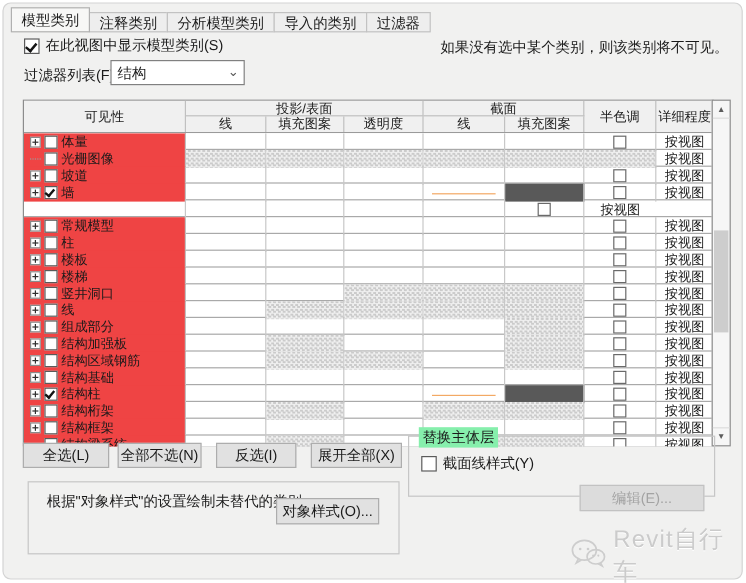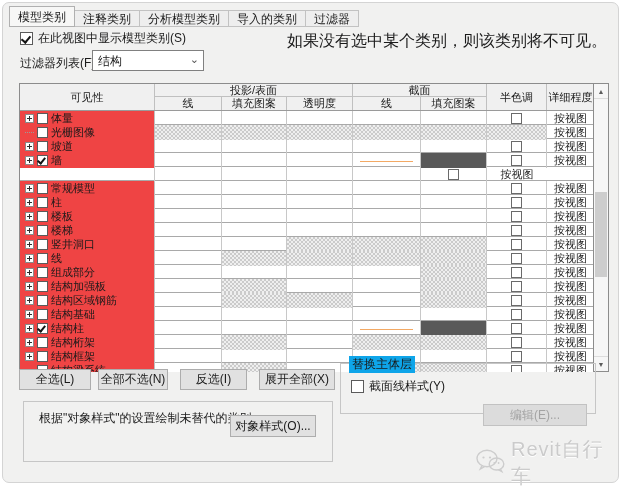--- a/index.html
+++ b/index.html
@@ -6,21 +6,21 @@
   body{width:622px;height:486px;background:#ffffff;font-family:"Liberation Sans","DejaVu Sans",sans-serif;position:relative;overflow:hidden;color:#1a1a1a;}
   .dialog{position:absolute;left:2px;top:2px;width:615px;height:479px;background:#f1f1f0;border:1px solid #d4d4d4;border-radius:7px;}
 
   
   .tabstrip{position:absolute;left:6px;top:3px;display:flex;align-items:flex-end;height:21px;}
   .tab{background:#eeeeee;border:1px solid #c2c2c2;height:17px;line-height:17px;padding:0 8px;font-size:12px;margin-right:-1px;box-sizing:border-box;position:relative;}
   .tab.active{background:#f7f7f6;border-color:#b0b0b0;height:21px;line-height:20px;z-index:2;}
 
   
   .showrow{position:absolute;left:17px;top:27px;display:flex;align-items:center;gap:5px;font-size:12px;}
-  .hint{position:absolute;right:11px;top:28px;font-size:16px;}
+  .hint{position:absolute;right:11px;top:28px;font-size:12px;}
   .filterlabel{position:absolute;left:17px;top:52px;font-size:12px;}
   .dropdown{position:absolute;left:89px;top:47px;width:112px;height:21px;background:#fff;border:1px solid #808080;box-sizing:border-box;font-size:12px;}
   .dropdown .val{position:absolute;left:5px;top:2px;}
   .dropdown .chev{position:absolute;right:4px;top:2px;color:#555;font-size:11px;}
 
   
   .cb{width:11px;height:11px;background:#fff;border:1px solid #5a5a5a;display:inline-block;position:relative;box-sizing:content-box;flex:none;}
   .cb.checked::after{content:"";position:absolute;left:2px;top:1px;width:4px;height:7px;border:solid #141414;border-width:0 2px 2px 0;transform:rotate(40deg);}
 
   
@@ -59,21 +59,21 @@
   
   .btn{position:absolute;height:21px;background:#e1e1e1;border:1px solid #adadad;font-size:12px;text-align:center;line-height:19px;box-sizing:border-box;font-family:inherit;padding:0;color:#1a1a1a;}
   .act0{left:16px;top:366px;width:72px;}
   .act1{left:95px;top:366px;width:70px;}
   .act2{left:177px;top:366px;width:67px;}
   .act3{left:256px;top:366px;width:76px;}
   .btn.disabled{color:#a3a3a3;background:#dcdcdc;border-color:#c2c2c2;}
 
   
   .gbox{position:absolute;border:1px solid #c6c6c6;box-sizing:border-box;}
-  .gtitle{position:absolute;top:-8px;left:8px;background:#0ea5e9;padding:0 3px;font-size:12px;}
+  .gtitle{position:absolute;top:-8px;left:8px;background:#86efac;padding:0 3px;font-size:12px;}
   .hostbox{left:337px;top:360px;width:256px;height:51px;}
   .hostcb{position:absolute;left:10px;top:14px;display:flex;align-items:center;gap:5px;font-size:12px;}
   .editbtn{right:8px;left:auto;top:11px;width:104px;position:absolute;height:22px;margin-top:29px;}
   .objbox{left:20px;top:398px;width:310px;height:61px;}
   .objnote{position:absolute;left:15px;top:8px;font-size:12px;}
   .objbtn{position:absolute;left:206px;top:13px;width:86px;height:22px;}
 
   
   .wmark{position:absolute;left:472px;top:433px;display:flex;align-items:center;gap:6px;color:#cbcbcb;}
   .wmark .wtext{font-size:20px;letter-spacing:1px;text-shadow:0 1px 0 #ffffff;}

